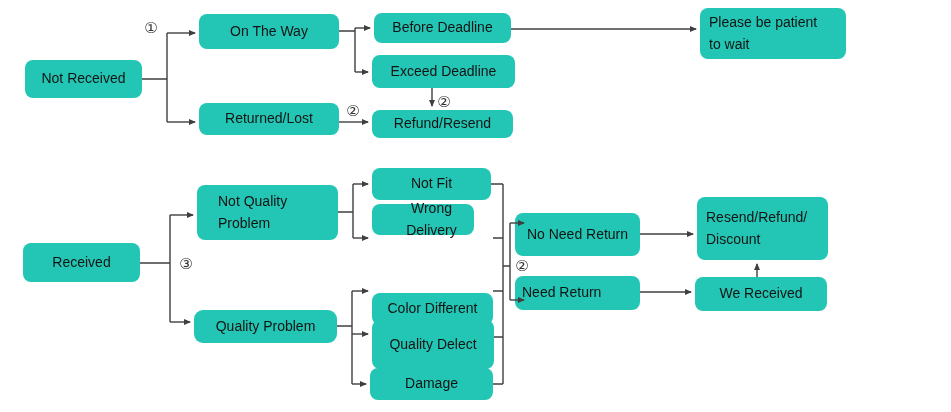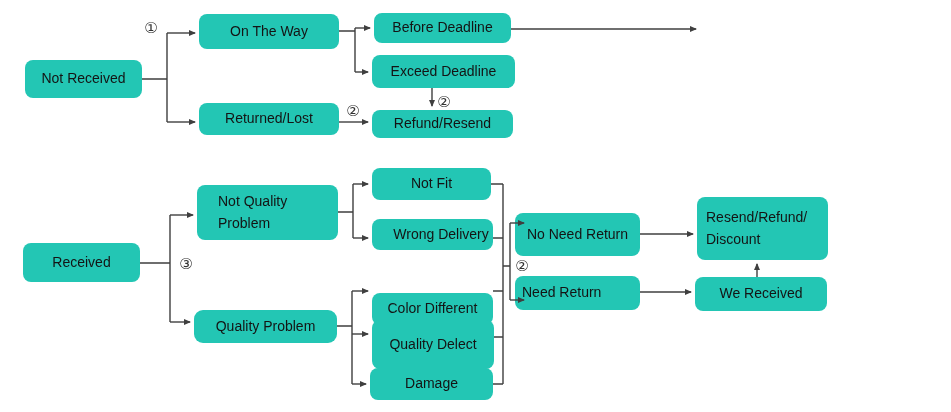--- a/index.html
+++ b/index.html
@@ -98,31 +98,33 @@
   <div class="node" style="left:199px; top:14px; width:140px; height:35px;">On The Way</div>
 
   <div class="node" style="left:374px; top:13px; width:137px; height:30px;">Before Deadline</div>
 
   <div class="node" style="left:372px; top:55px; width:143px; height:33px;">Exceed Deadline</div>
 
   <div class="node" style="left:199px; top:103px; width:140px; height:32px;">Returned/Lost</div>
 
   <div class="node" style="left:372px; top:110px; width:141px; height:28px;">Refund/Resend</div>
 
+  <div class="node left" style="left:700px; top:8px; width:146px; height:51px; padding-left:9px;">Please be patient
+to wait</div>
 
   <div class="node" style="left:23px; top:243px; width:117px; height:39px;">Received</div>
 
   <div class="node left" style="left:197px; top:185px; width:141px; height:55px; padding-left:21px;">Not Quality
 Problem</div>
 
   <div class="node" style="left:194px; top:310px; width:143px; height:33px;border-radius:9px;">Quality Problem</div>
 
   <div class="node" style="left:372px; top:168px; width:119px; height:32px;">Not Fit</div>
 
-  <div class="node" style="left:372px; top:219px; width:121px; height:31px;padding-left:17px;">Wrong Delivery</div>
+  <div class="node" style="left:372px; top:204px; width:102px; height:31px;padding-left:17px;">Wrong Delivery</div>
 
   <div class="node" style="left:372px; top:275px; width:121px; height:32px;margin-top:18px;">Color Different</div>
 
   <div class="node" style="left:372px; top:320px; width:122px; height:49px;">Quality Delect</div>
 
   <div class="node" style="left:370px; top:368px; width:123px; height:32px;">Damage</div>
 
   <div class="node" style="left:515px; top:213px; width:125px; height:43px;">No Need Return</div>
 
   <div class="node left" style="left:515px; top:276px; width:125px; height:34px; padding-left:7px;">Need Return</div>

